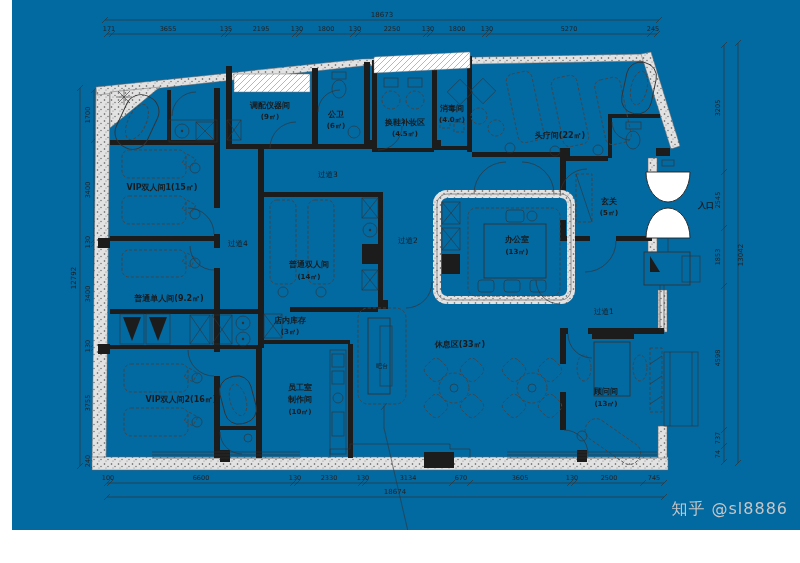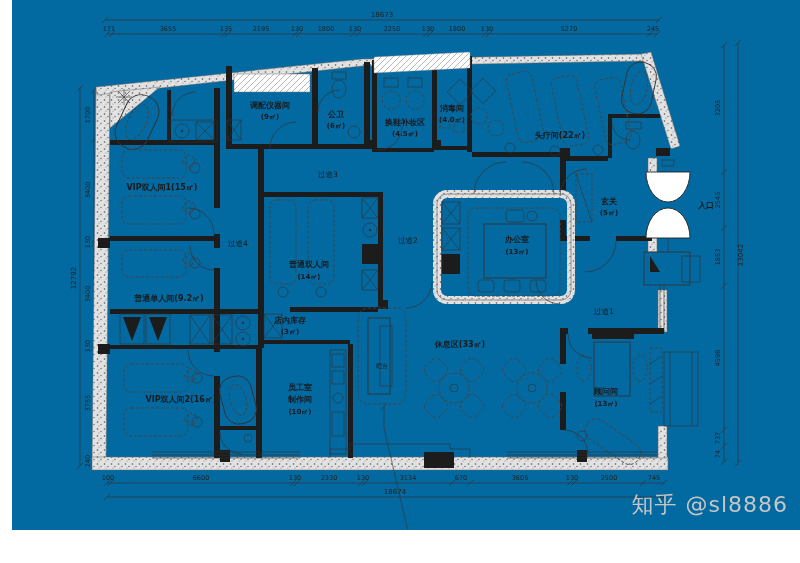--- a/index.html
+++ b/index.html
@@ -14,21 +14,21 @@
   .tot{font-size:7px;text-anchor:middle;fill:#222;}
   .tiny{font-size:6px;text-anchor:middle;}
   .note{font-size:7px;text-anchor:start;}
   .wallP{fill:url(#stip);stroke:#666;stroke-width:0.5;}
   .wallB{fill:#1c1c1c;}
   .ln{stroke:#333;stroke-width:0.9;fill:none;}
   .lnt{stroke:#333;stroke-width:0.6;fill:none;}
   .lnD{stroke:#444;stroke-width:0.9;fill:none;stroke-dasharray:3,2;}
   .arc{stroke:#333;stroke-width:0.7;fill:none;}
   [data-dim] line{stroke:#333;stroke-width:0.7;}
-  .watermark{position:absolute;right:24px;bottom:10px;font-size:22px;color:#c6c6c6;
+  .watermark{position:absolute;right:24px;bottom:10px;font-size:16px;color:#c6c6c6;
              letter-spacing:1px;}
 </style>
 </head>
 <body>
 
 <div class="page">
 <svg width="800" height="563" viewBox="0 0 800 563">
   <defs>
     <pattern id="stip" width="7" height="7" patternUnits="userSpaceOnUse">
       <rect width="7" height="7" fill="#e2e2e2"></rect>

